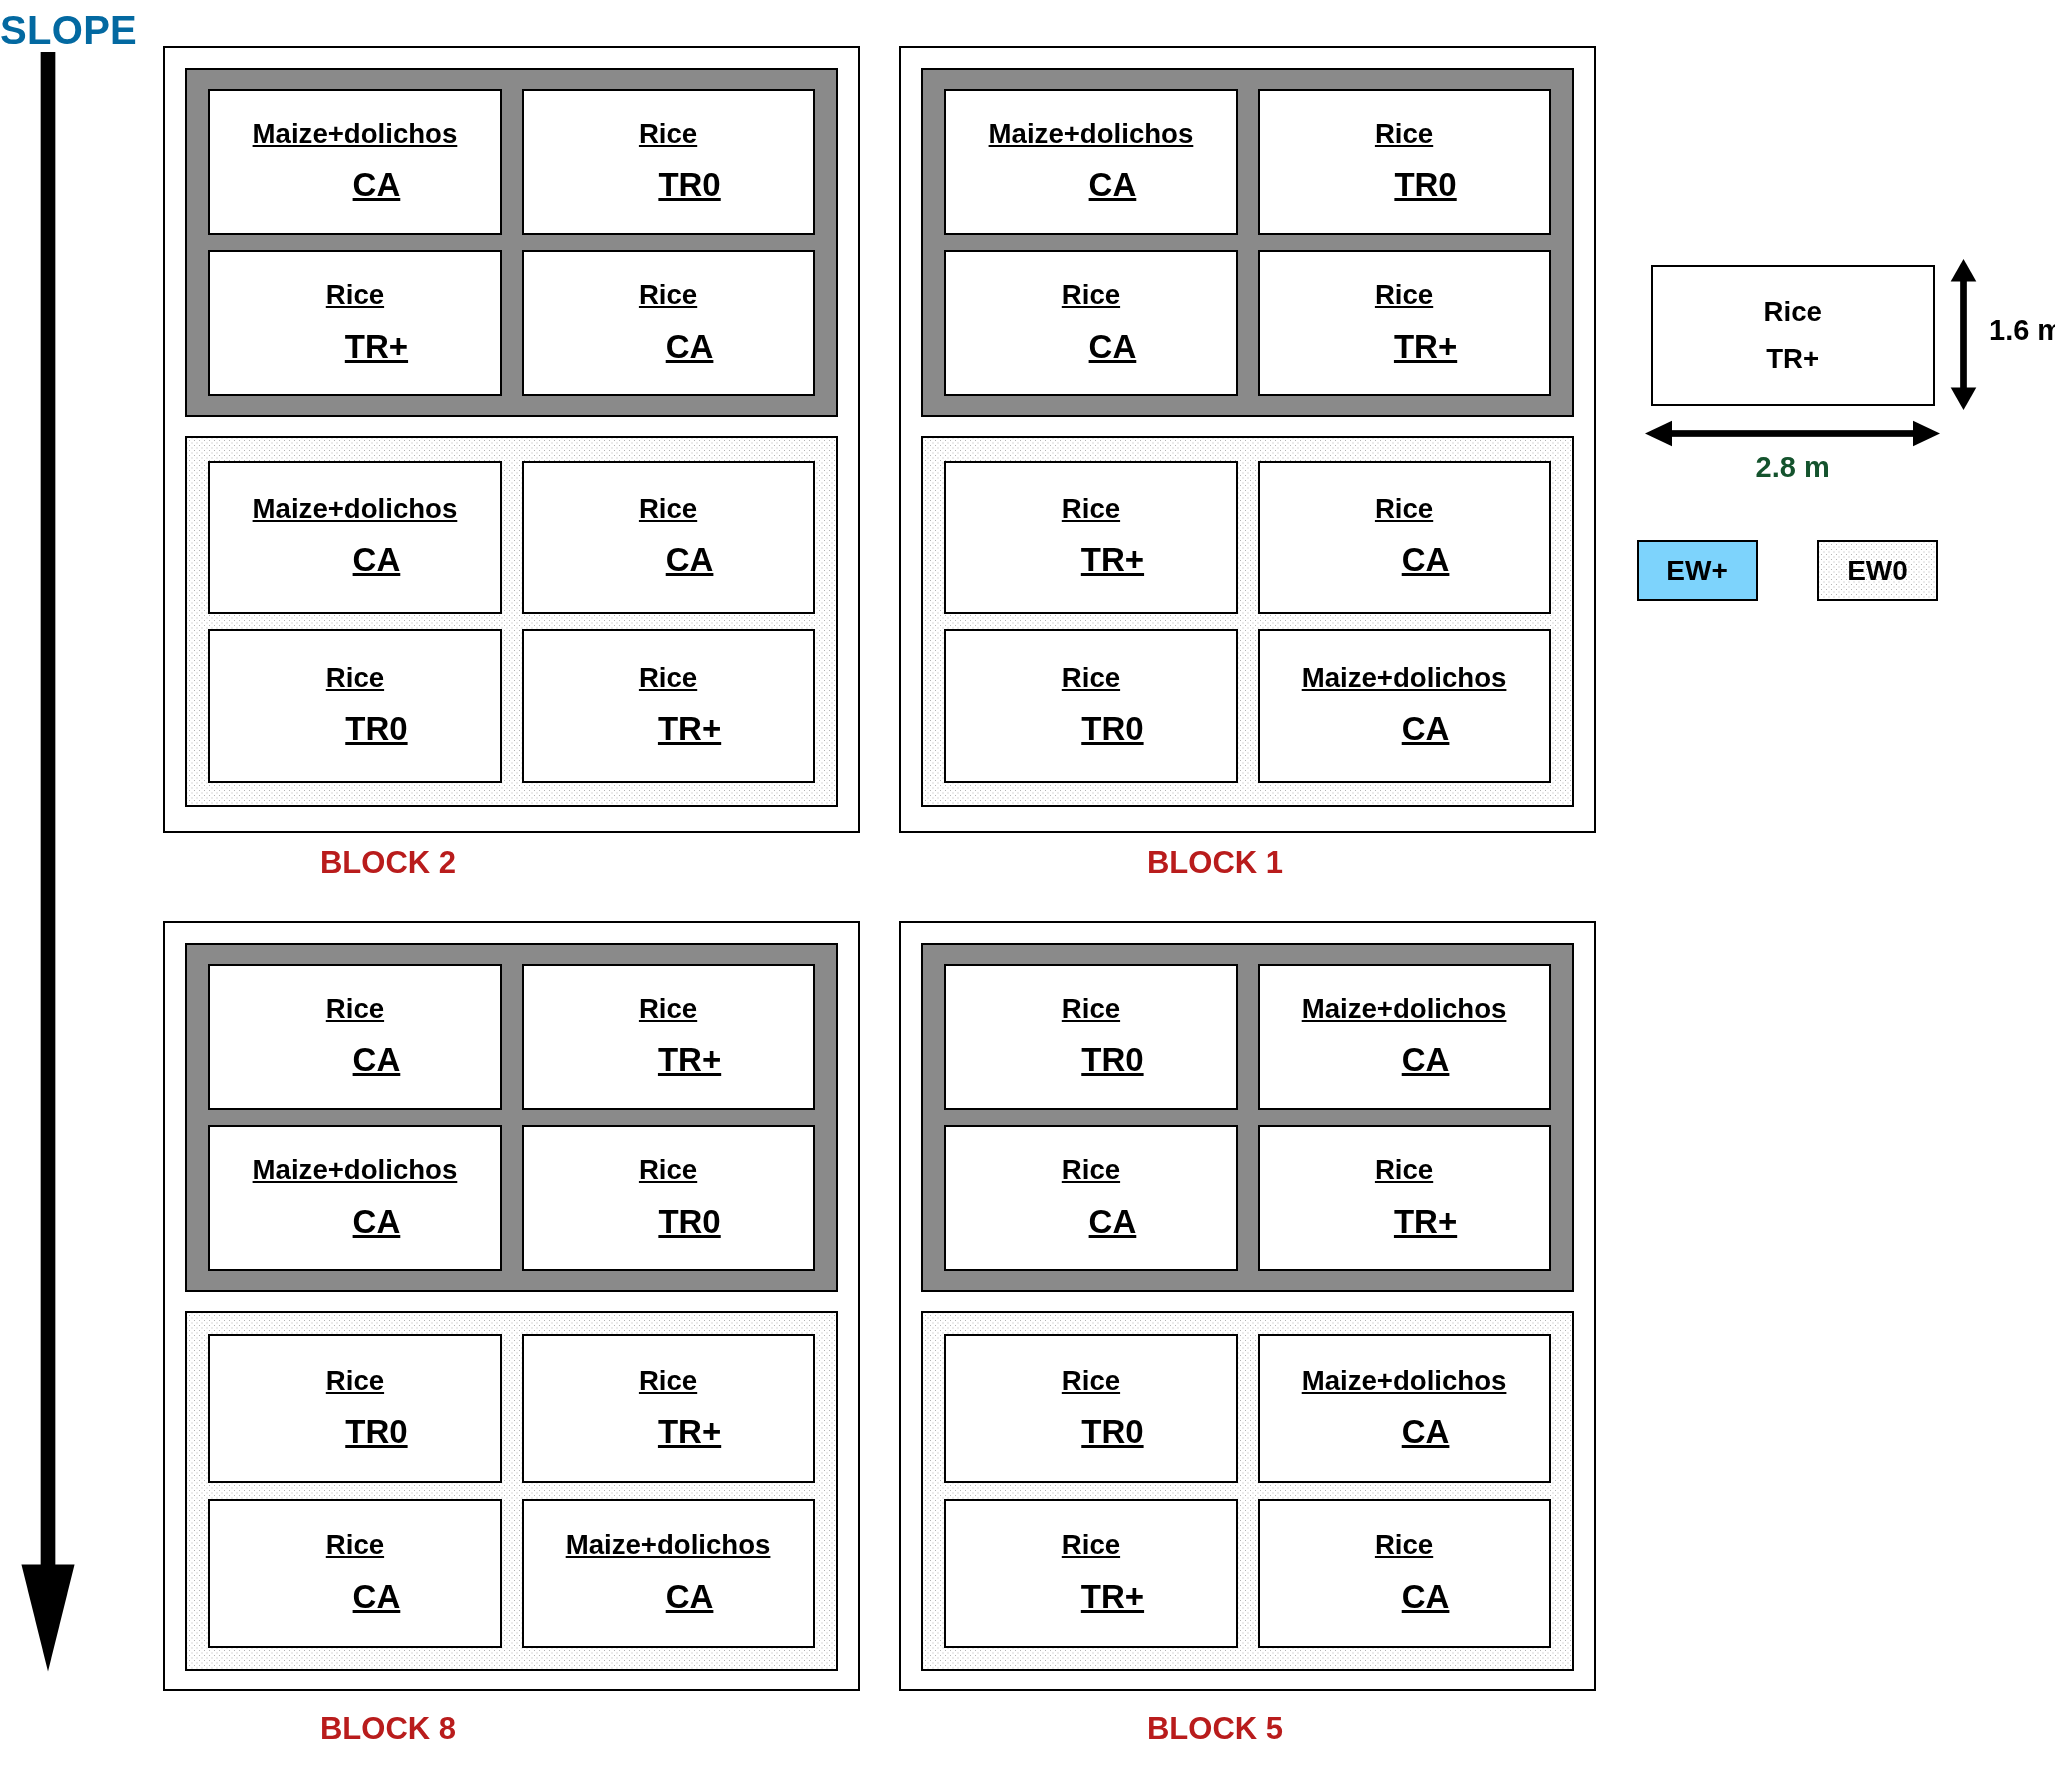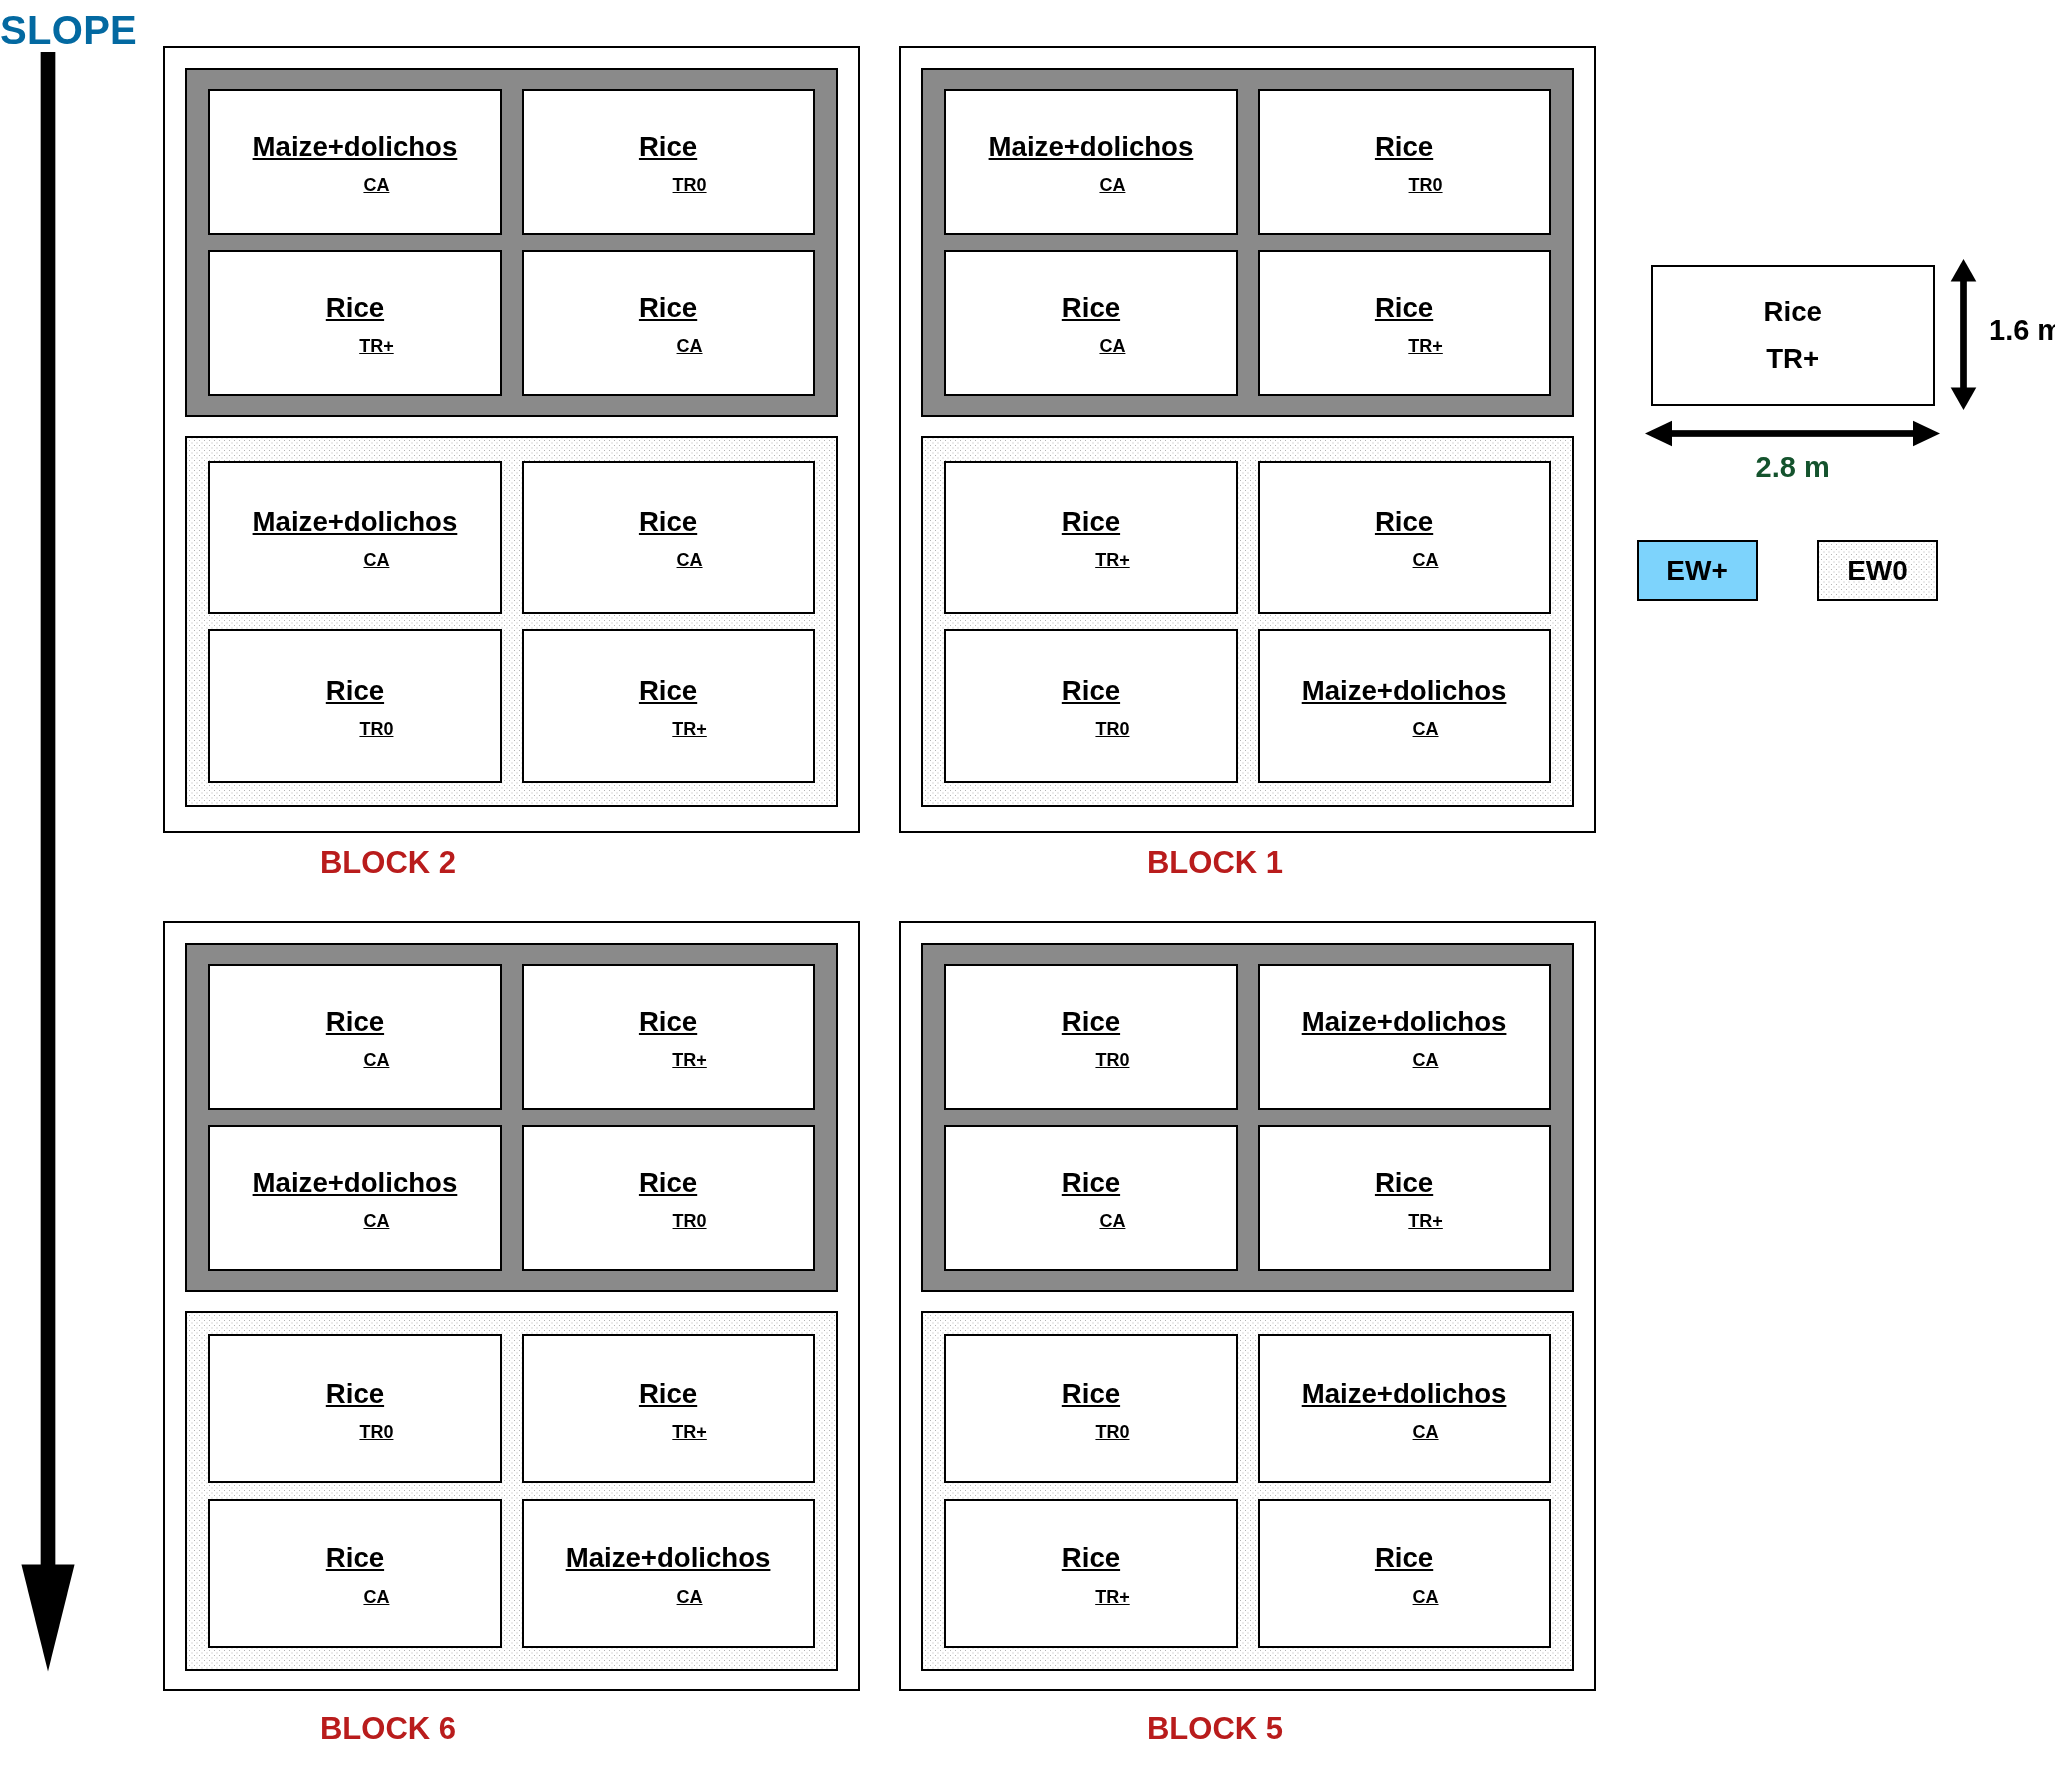--- a/index.html
+++ b/index.html
@@ -40,21 +40,21 @@
     background-position:0 0, 2.5px 2.5px;
   }
 
   
   .plot{
     background:#ffffff;border:2.2px solid #000;box-sizing:border-box;
     display:flex;flex-direction:column;align-items:center;justify-content:center;
     color:#000;line-height:1.72;text-align:center;
   }
   .plot .crop{font-size:27.6px;font-weight:bold;white-space:nowrap;}
-  .plot .trt{font-size:18px;font-weight:bold;white-space:nowrap;margin-left:43px;}
+  .plot .trt{font-size:33px;font-weight:bold;white-space:nowrap;margin-left:43px;}
 
   
   #legend{position:absolute;left:1631px;top:242px;width:410px;height:405px;}
   #legend-sample{
     position:absolute;left:19.7px;top:22.5px;width:284px;height:141px;
     border:2.2px solid #000;background:#fff;box-sizing:border-box;
     display:flex;flex-direction:column;align-items:center;justify-content:center;
     line-height:1.72;
   }
   #legend-sample .crop,#legend-sample .trt{font-size:27.6px;font-weight:bold;}
@@ -205,21 +205,21 @@
       <div class="plot" style="margin:7.9px 10px 0 0;">
         <span class="crop">Rice</span>
         <span class="trt">CA</span>
       </div>
       <div class="plot" style="margin:7.9px 0 0 10px;">
         <span class="crop">Maize+dolichos</span>
         <span class="trt">CA</span>
       </div>
     </div>
   </div>
-  <div class="block-label" style="left:298px;top:1711px;width:180px;">BLOCK 6</div>
+  <div class="block-label" style="left:298px;top:1711px;width:180px;">BLOCK 8</div>
 
   <div class="block" style="left:899px;top:921px;width:697px;height:770px;">
     <div class="panel ew-plus" style="left:20px;top:20px;width:653px;height:349px;gap:0;padding:19px 21.4px;">
       <div class="plot" style="margin:0 10px 7.9px 0;">
         <span class="crop">Rice</span>
         <span class="trt">TR0</span>
       </div>
       <div class="plot" style="margin:0 0 7.9px 10px;">
         <span class="crop">Maize+dolichos</span>
         <span class="trt">CA</span>

